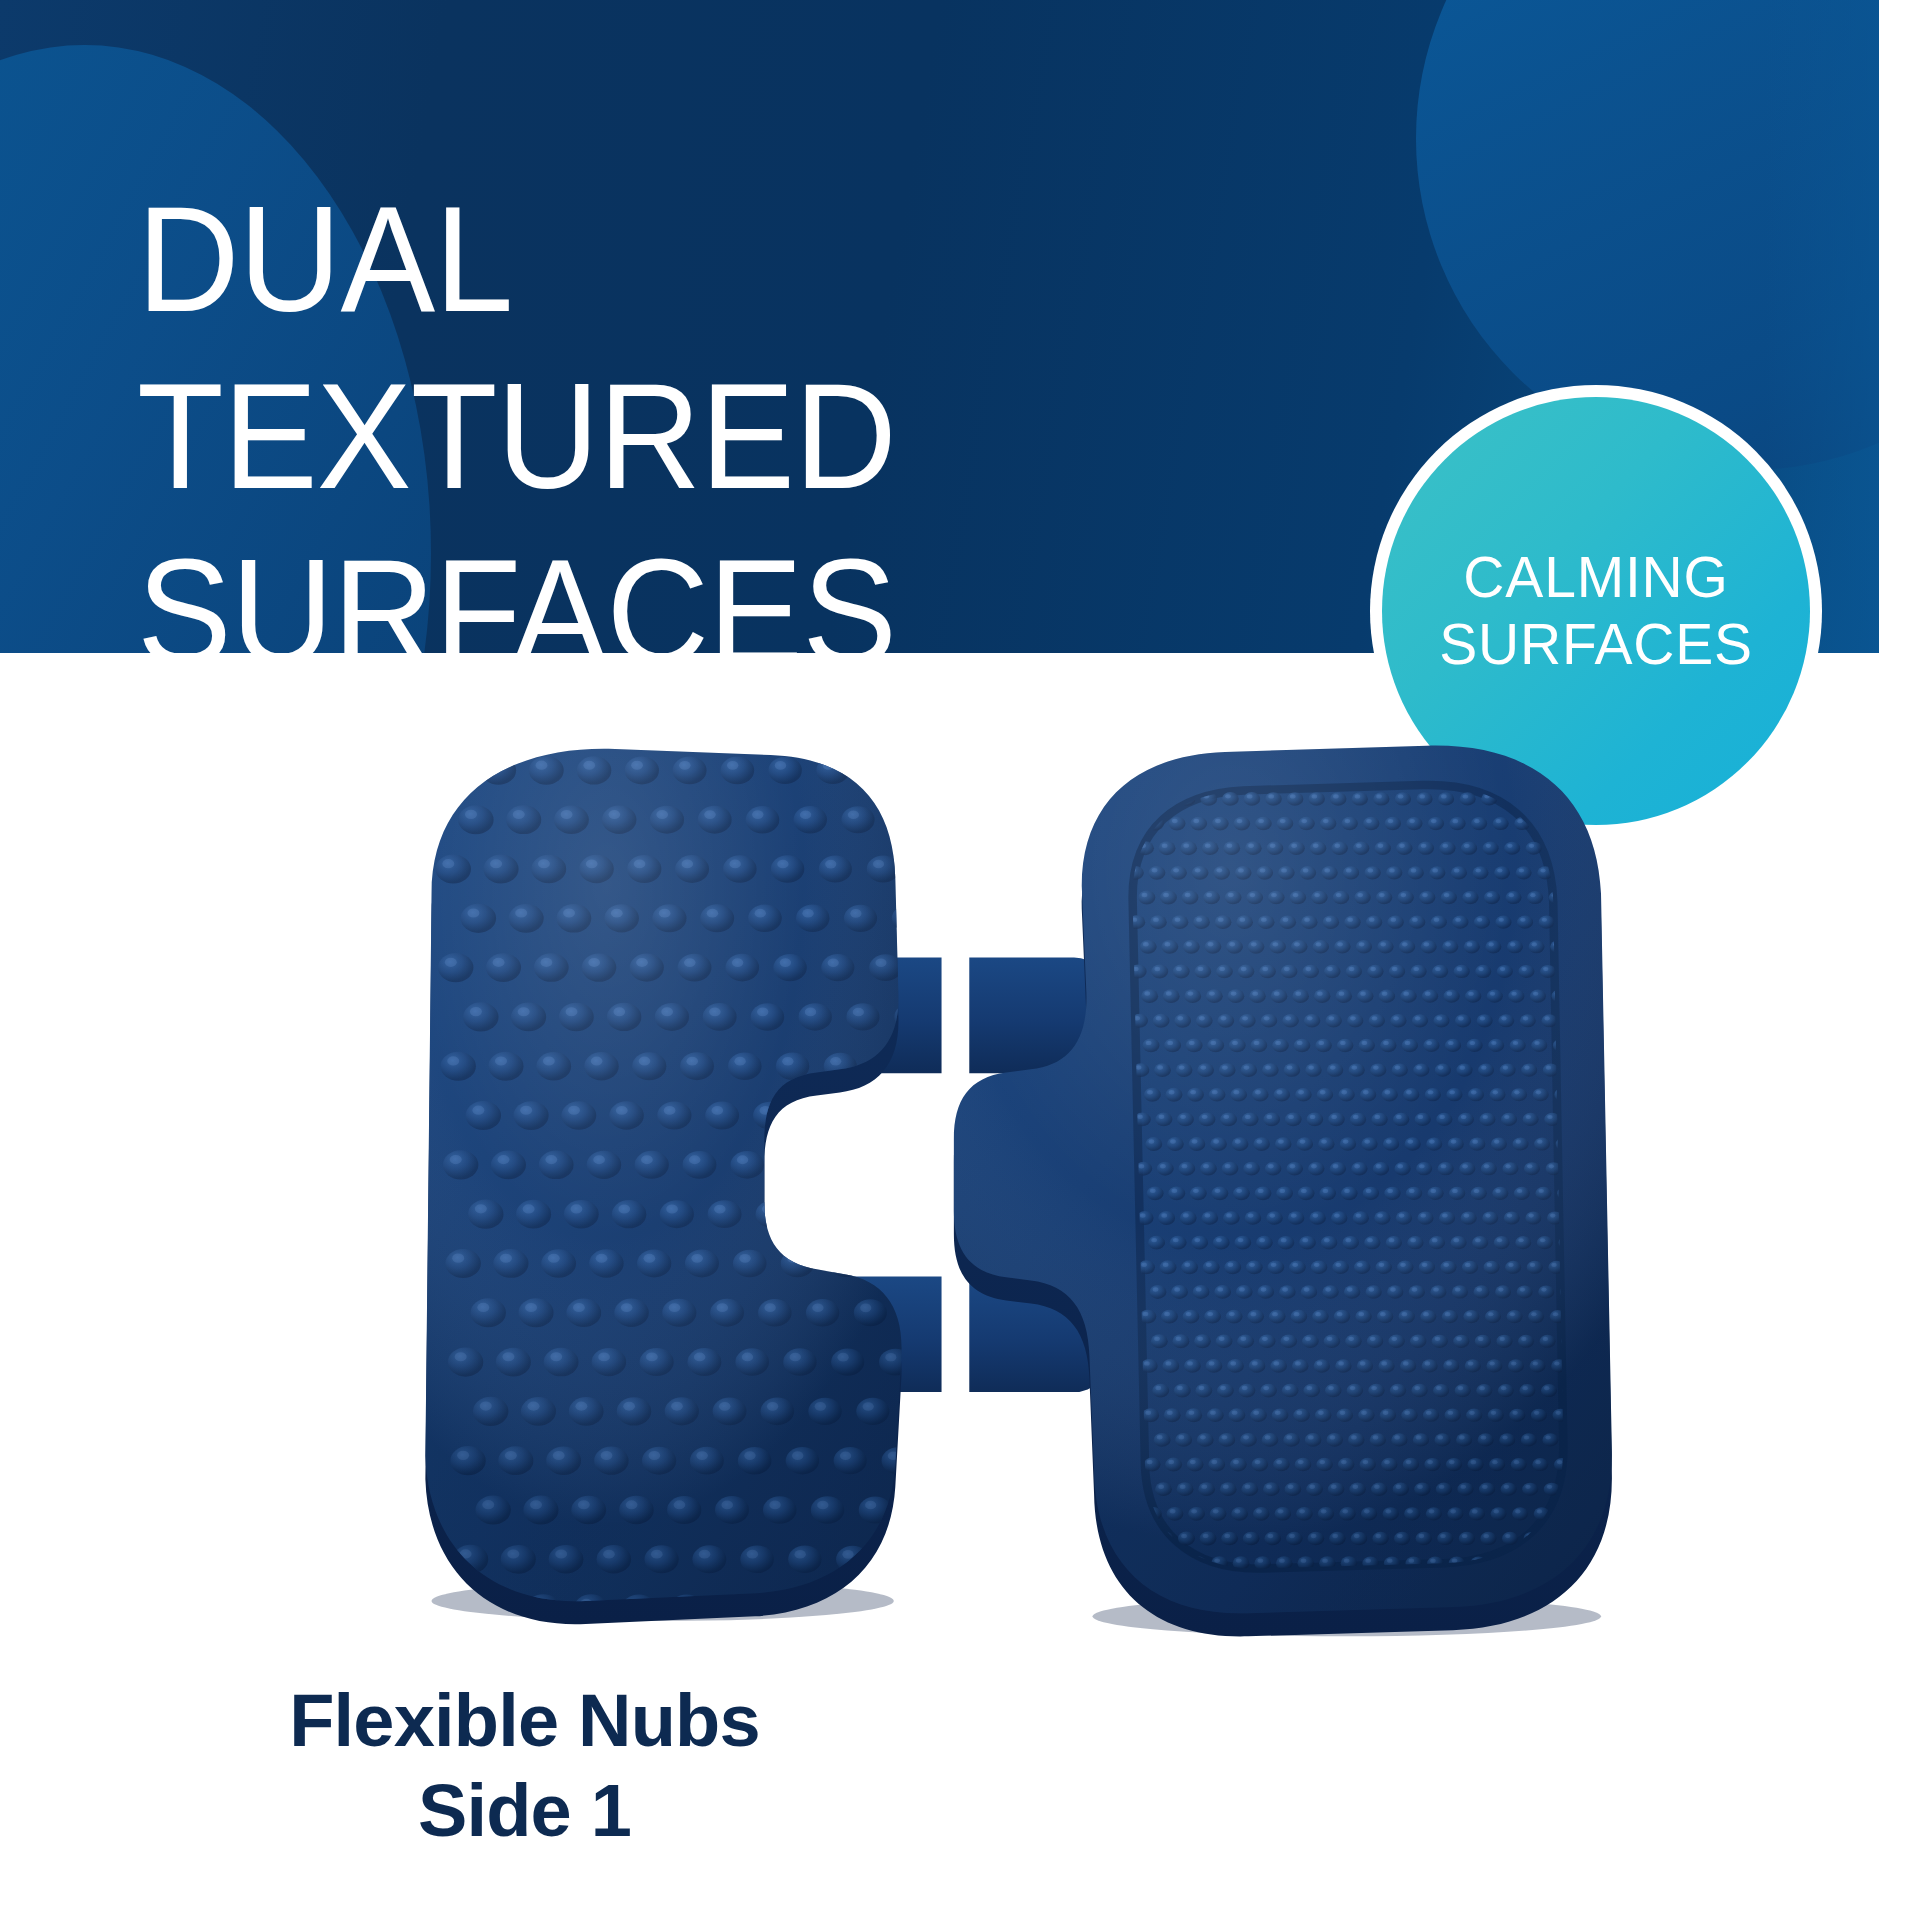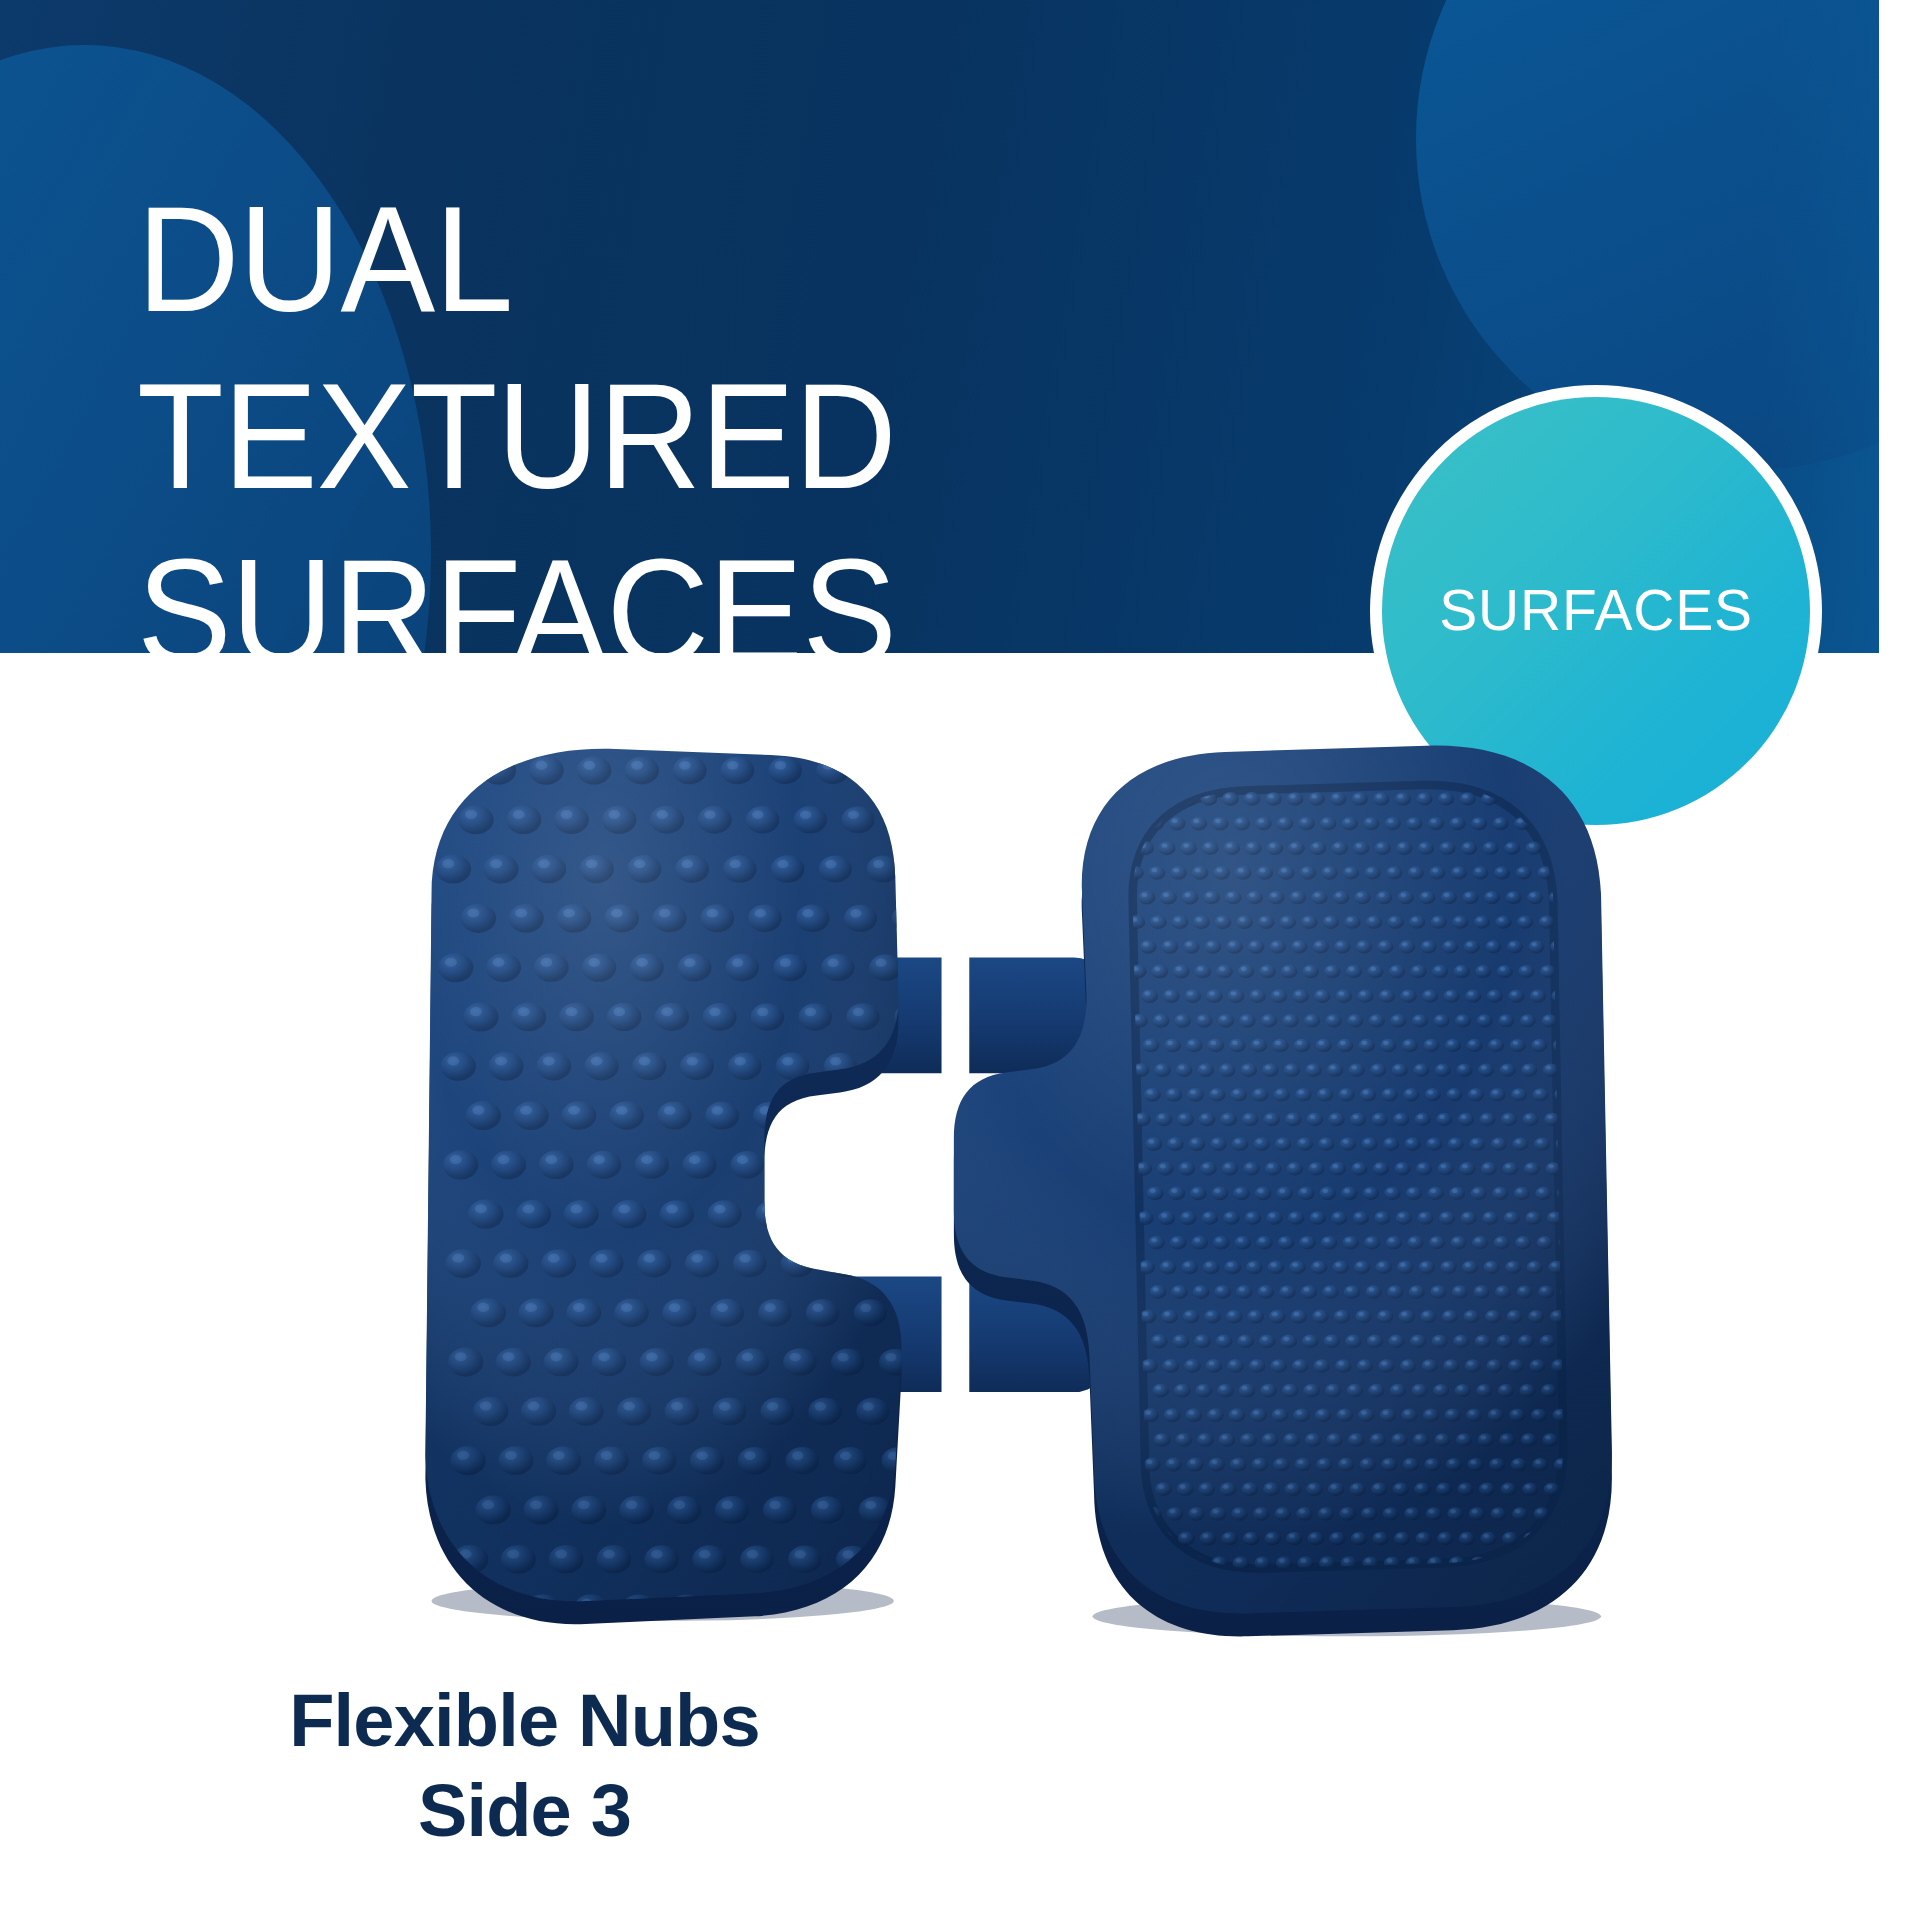--- a/index.html
+++ b/index.html
@@ -116,20 +116,21 @@
     <div class="blob-left"></div>
     <div class="blob-right"></div>
     <div class="band-rightedge"></div>
   </div>
 
   <div id="headline">DUAL TEXTURED
 SURFACES</div>
 
   <div id="badge">
     <div id="badge-inner">
+      <div class="badge-line">CALMING</div>
       <div class="badge-line">SURFACES</div>
     </div>
   </div>
 
   <svg id="product" viewBox="0 0 2501 2500">
     <defs>
 
       <linearGradient id="gLeftBody" x1="0" y1="0" x2="1" y2="1">
         <stop offset="0" stop-color="#1b4782"></stop>
         <stop offset="0.30" stop-color="#163e76"></stop>
@@ -2623,17 +2624,17 @@
                C 1258 1652, 1238 1622, 1238 1572
                L 1238 1478
                C 1238 1428, 1258 1398, 1306 1392
                L 1338 1388
                C 1390 1382, 1412 1348, 1410 1288
                Z" fill="url(#sheenR)"></path>
     </g>
   </svg>
 
   <div class="caption" id="caption-left">Flexible Nubs
-Side 3</div>
+Side 1</div>
 
 
 </div>
 
 
 </body></html>

